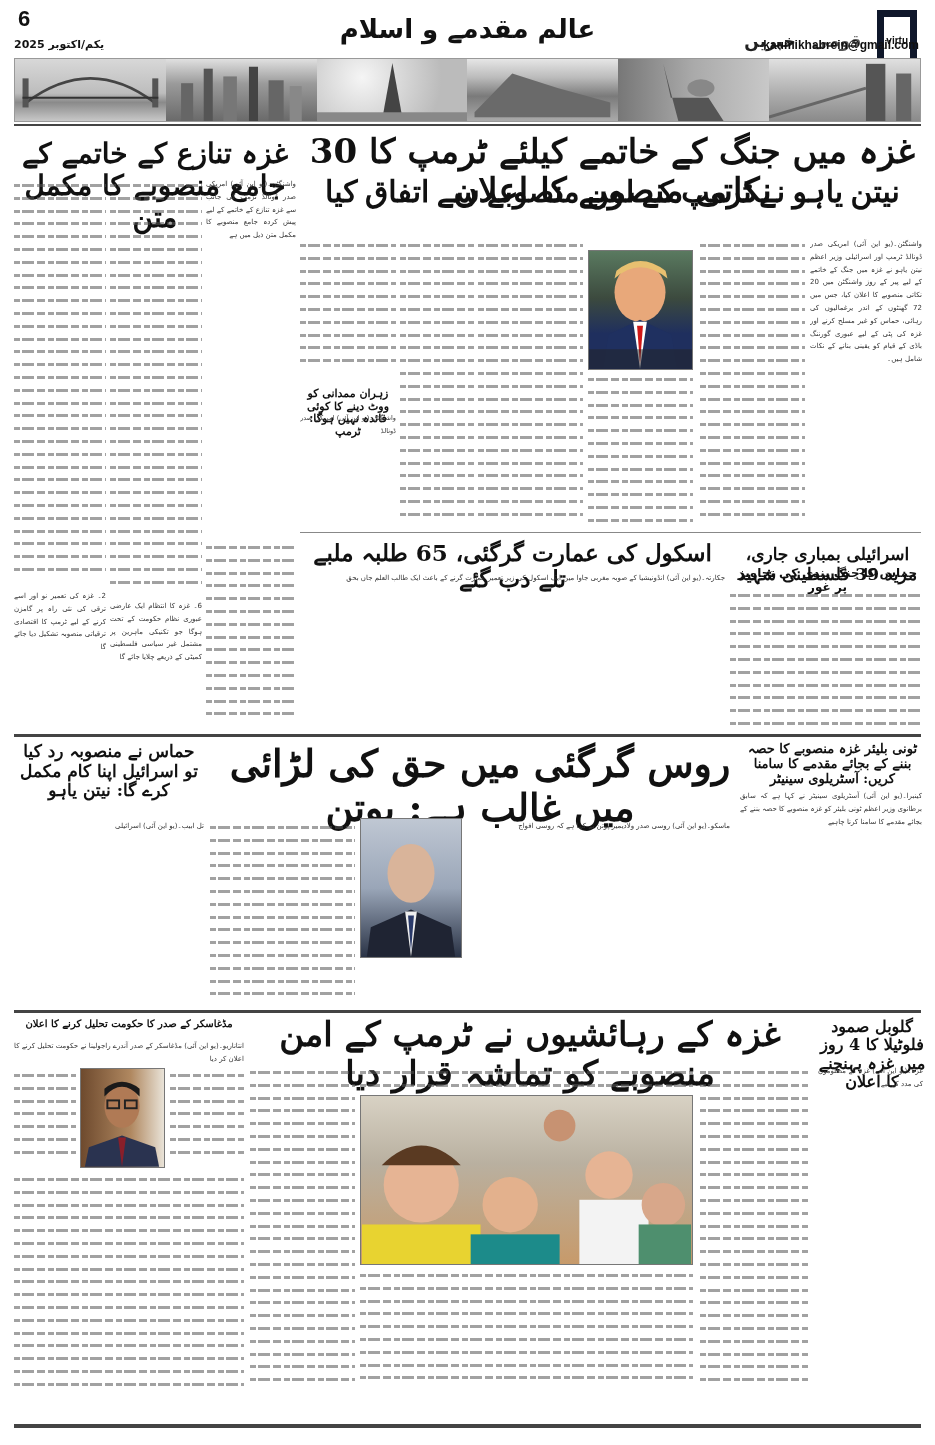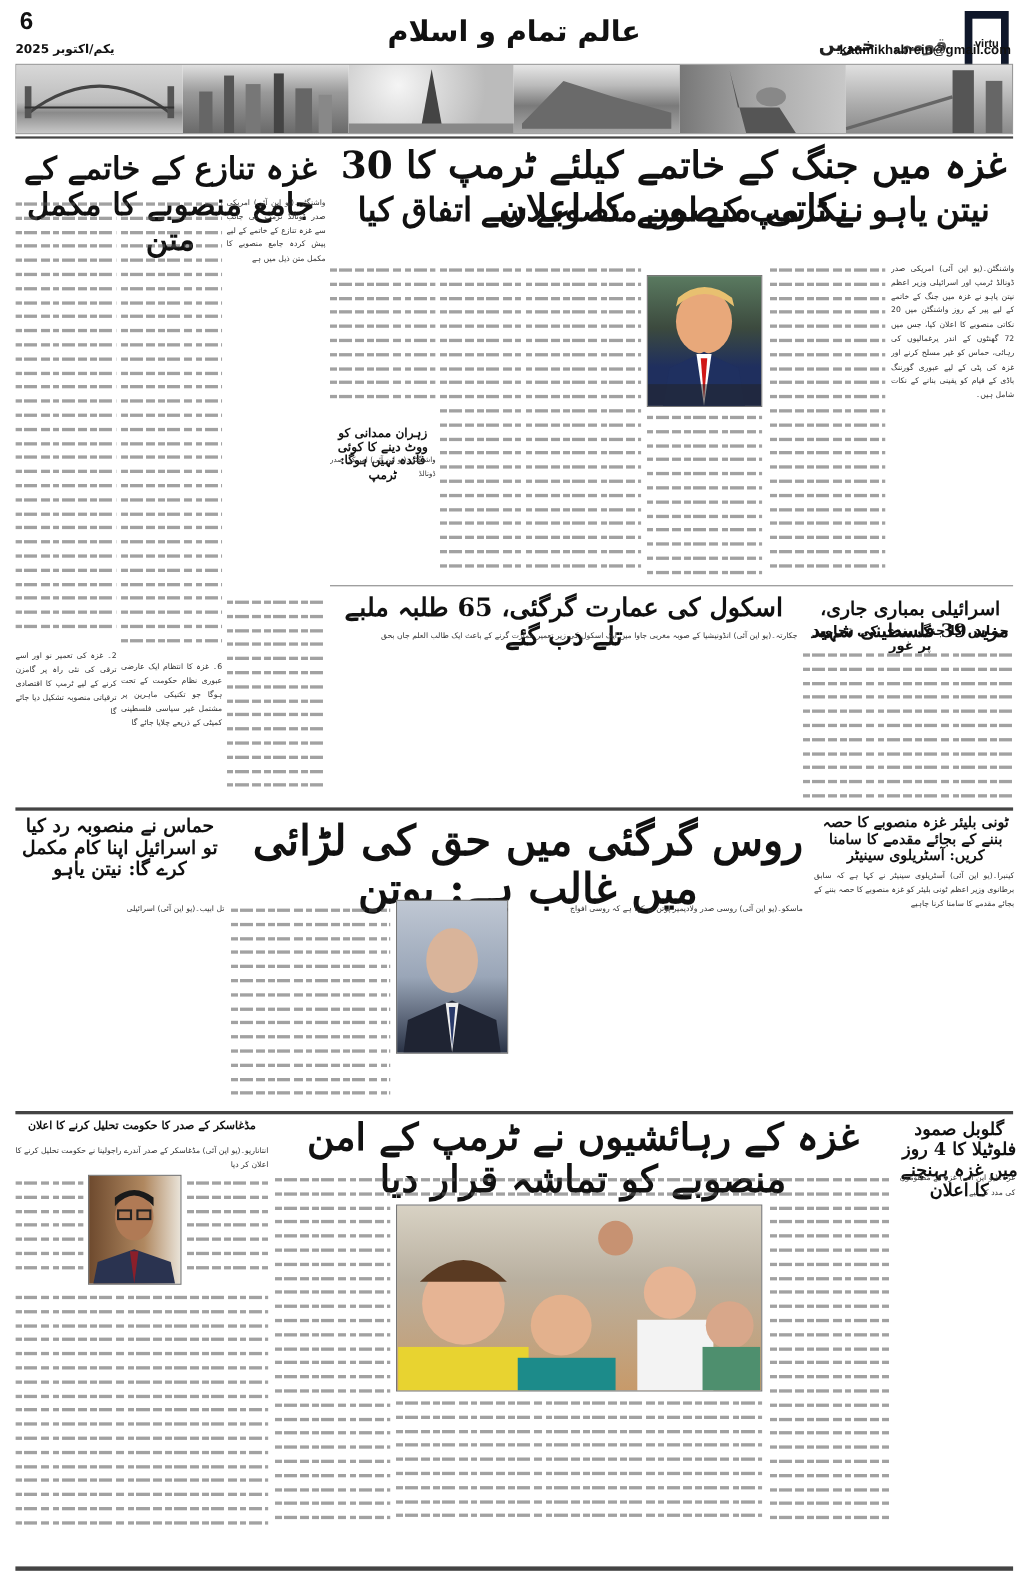--- a/index.html
+++ b/index.html
@@ -18,21 +18,21 @@
 .hl{font-family:"DejaVu Serif",serif;font-weight:bold;direction:rtl;text-align:center;color:#111;line-height:1.15}
 .txt{font-size:7px;line-height:12.8px;color:#333;direction:rtl;text-align:justify;overflow:hidden}
 .txt span{display:block;height:12.8px;background:repeating-linear-gradient(90deg,#555 0 6px,transparent 6px 8px,#555 8px 20px,transparent 20px 23px,#555 23px 31px,transparent 31px 34px);background-size:100% 3px;background-repeat:no-repeat;background-position:0 6px;opacity:.55}
 .photo{border:1px solid #777}
 </style>
 </head>
 <body>
 
 <div class="abs hdr-page">6</div>
 <div class="abs hdr-date">یکم/اکتوبر 2025</div>
-<div class="abs hdr-title">عالم تمام و اسلام</div>
+<div class="abs hdr-title">عالم مقدمے و اسلام</div>
 <div class="abs hdr-logo">
   <span class="khab">خبریں</span>
   <span class="qaumi">قومی</span>
   <span class="virtu">virtu</span>
 </div>
 <div class="abs hdr-email">kaumikhabrein@gmail.com</div>
 
 <div class="abs banner">
   <div style="background:linear-gradient(180deg,#d8d8d8 0%,#bdbdbd 55%,#8a8a8a 70%,#c8c8c8 100%);position:relative">
     <svg width="100%" height="100%" viewBox="0 0 200 64" preserveAspectRatio="none">

